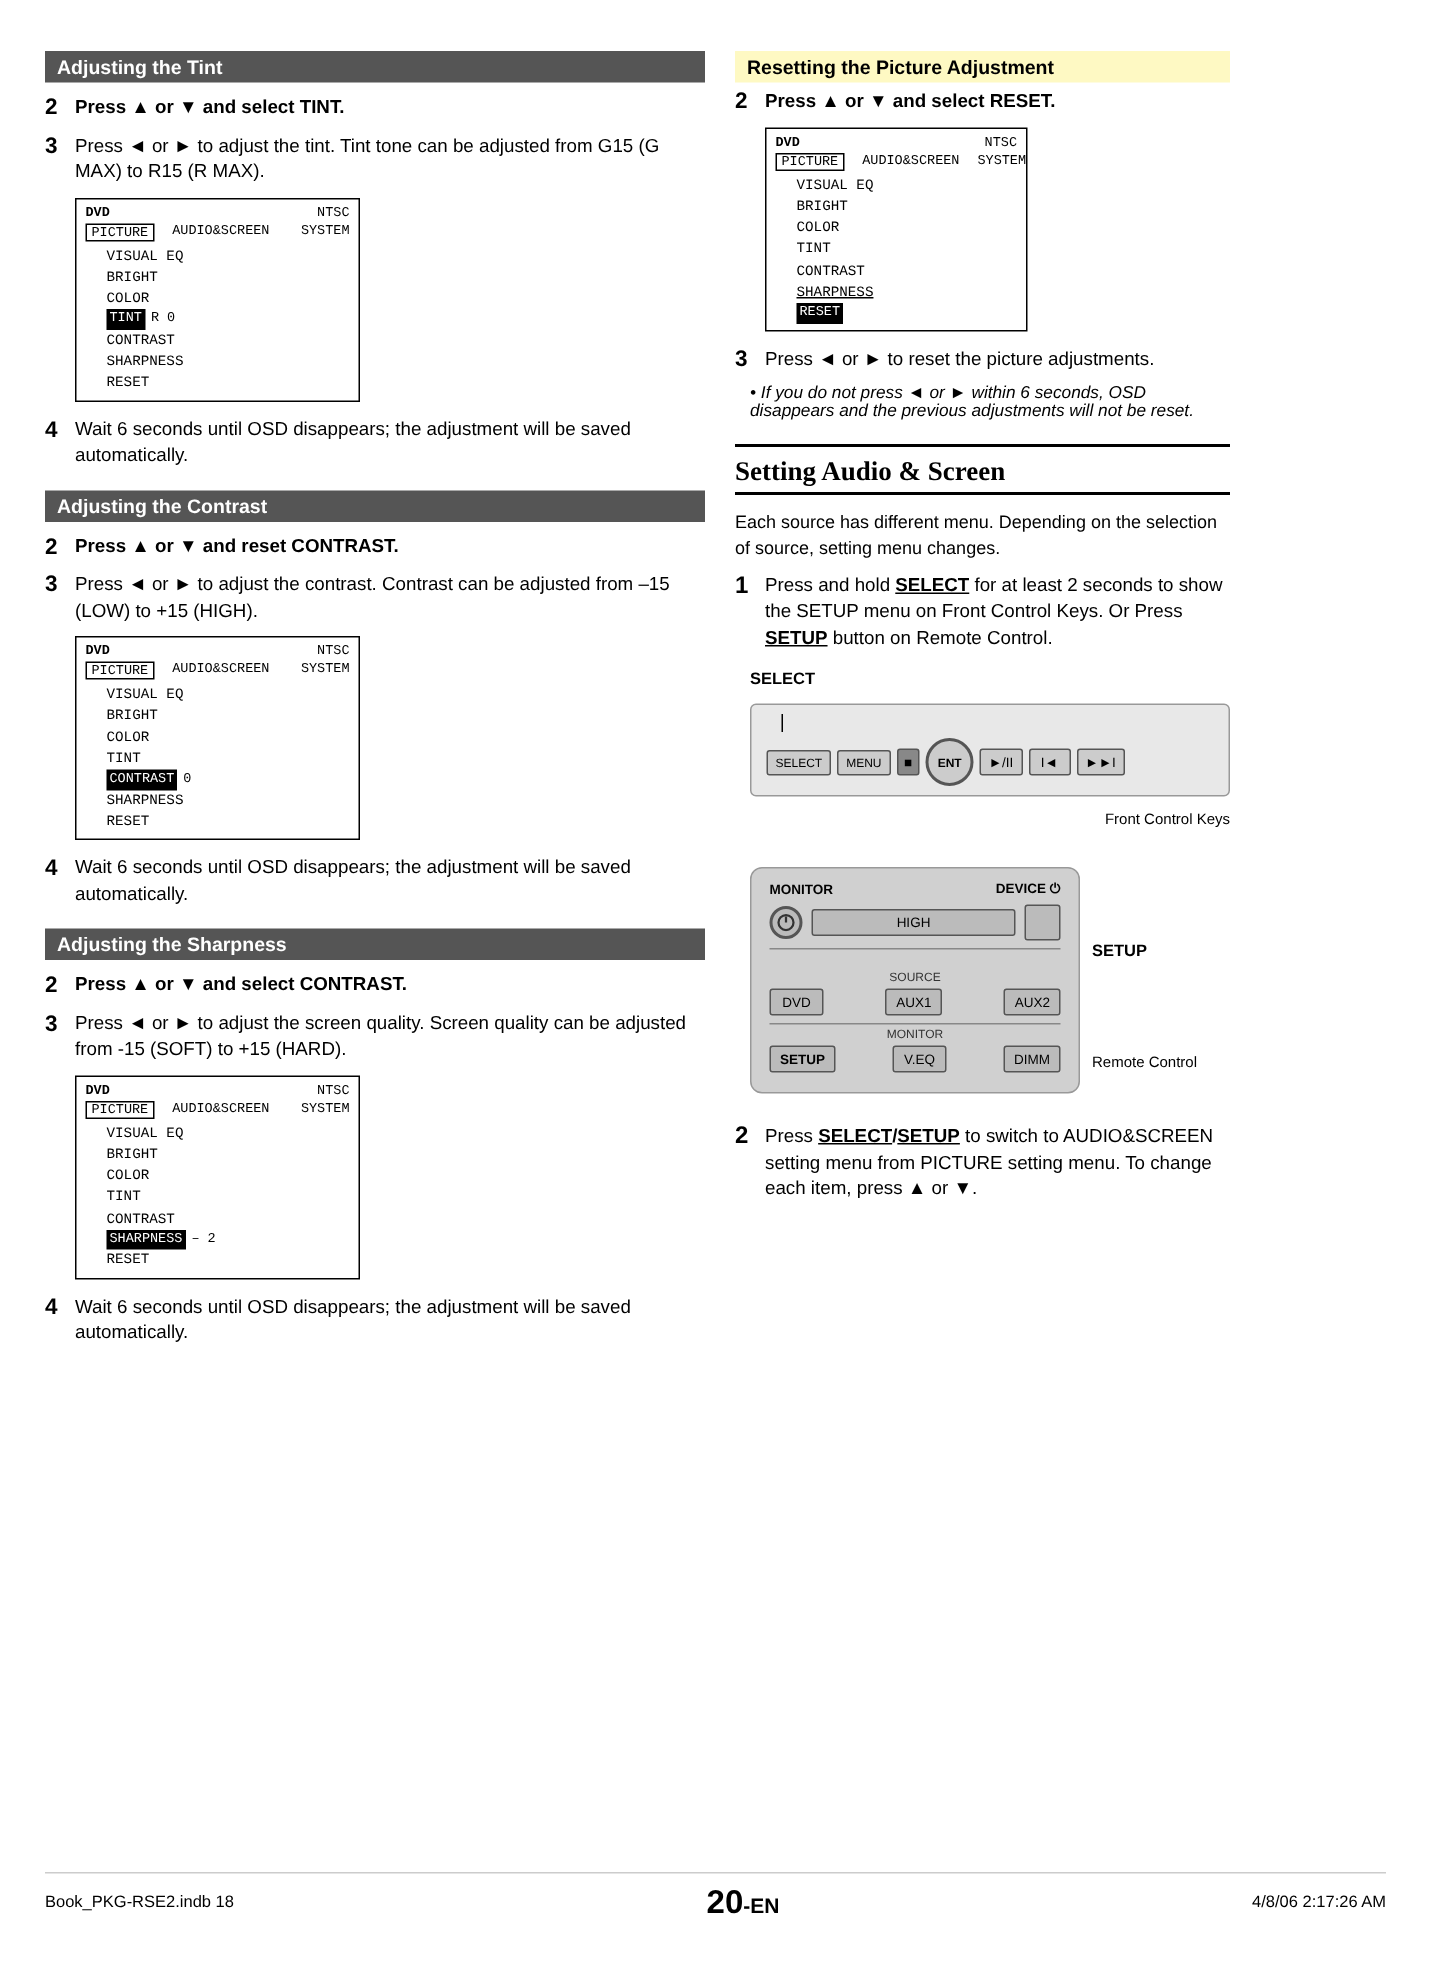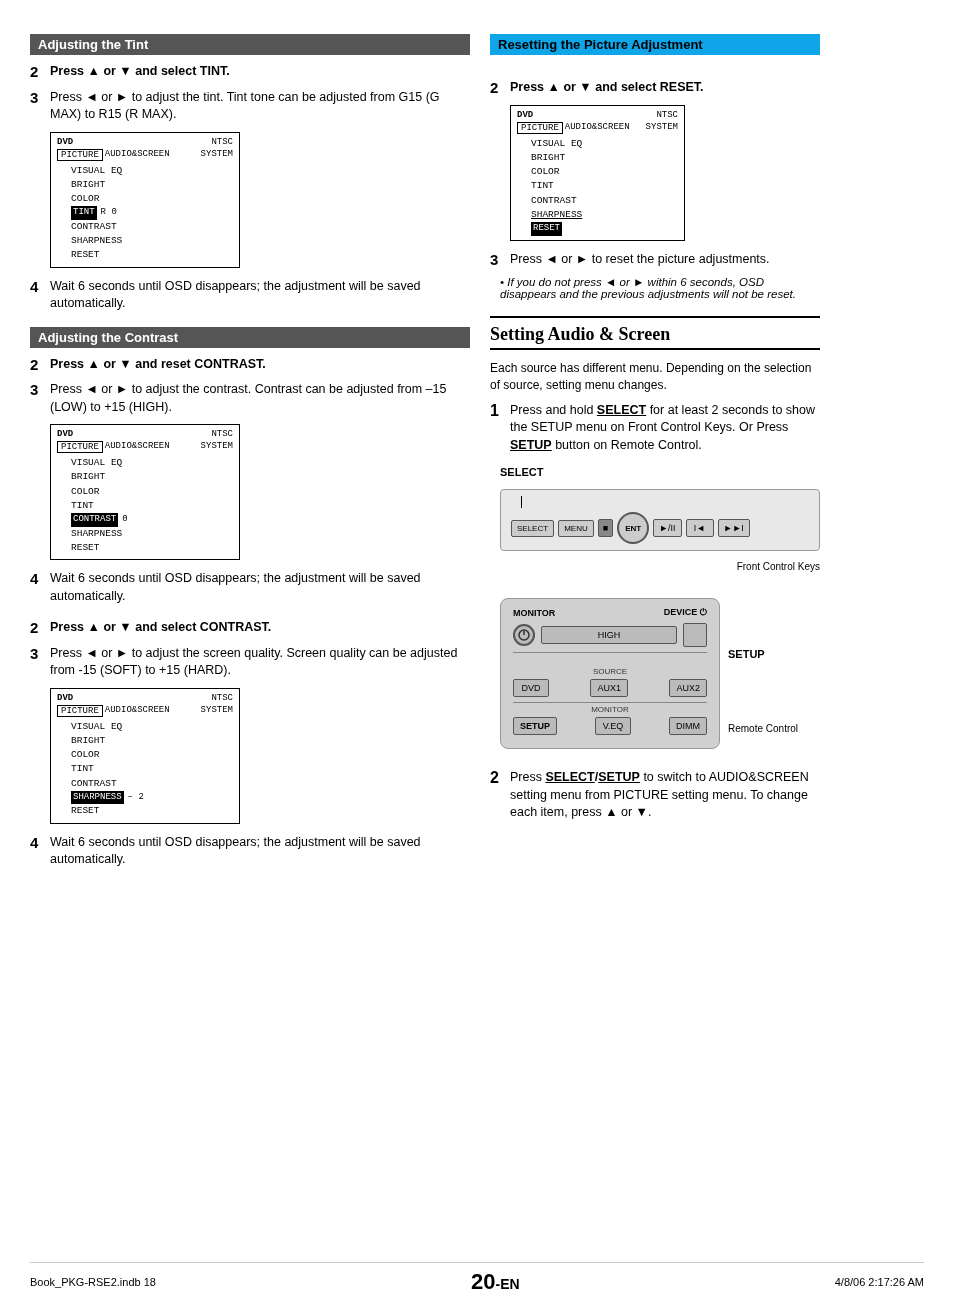--- a/index.html
+++ b/index.html
@@ -29,26 +29,26 @@
     }
     .section-header {
       background: #555;
       color: #fff;
       font-weight: bold;
       font-size: 13px;
       padding: 3px 8px;
       margin-bottom: 8px;
     }
     .section-header-light {
-      background: #0ea5e9;
+      background: #fef9c3;
       color: #000;
       font-weight: bold;
       font-size: 13px;
       padding: 3px 8px;
-      margin-bottom: 24px;
+      margin-bottom: 4px;
     }
     .step {
       margin-bottom: 8px;
       display: flex;
       align-items: flex-start;
       gap: 6px;
     }
     .step-num {
       font-weight: bold;
       font-size: 15px;
@@ -71,21 +71,21 @@
     .osd-header {
       display: flex;
       justify-content: space-between;
       font-size: 10px;
       margin-bottom: 2px;
     }
     .osd-header .dvd-label { font-weight: bold; font-size: 9px; }
     .osd-header .ntsc-label { font-size: 9px; }
     .osd-tabs {
       display: flex;
-      gap: 2px;
+      gap: 12px;
       margin-bottom: 3px;
       font-size: 9px;
     }
     .osd-tab {
       border: 1px solid #000;
       padding: 0 3px;
       font-size: 9px;
     }
     .osd-tab.active {
       border: 1px solid #000;
@@ -220,21 +220,21 @@
     }
     .bullet-list {
       padding-left: 20px;
       font-size: 12px;
       margin: 6px 0 10px 0;
       line-height: 1.5;
     }
     .bullet-list li { list-style: disc; margin-bottom: 3px; }
     .page-footer {
       position: absolute;
-      bottom: 18px;
+      bottom: 32px;
       left: 30px;
       right: 30px;
       display: flex;
       justify-content: space-between;
       align-items: center;
       font-size: 11px;
       border-top: 1px solid #ccc;
       padding-top: 6px;
       margin-top: 16px;
     }
@@ -352,20 +352,23 @@
         </div>
       </div>
 
       <div class="wait-step">
         <span class="step-num">4</span>
         <span class="step-text">Wait 6 seconds until OSD disappears; the adjustment will be saved automatically.</span>
       </div>
     </div>
 
     <div class="section-divider">
+      <div class="section-header">
+        <span>Adjusting the Sharpness</span>
+      </div>
 
       <div class="step">
         <span class="step-num">2</span>
         <span class="step-text">
           <b>Press ▲ or ▼ and select CONTRAST.</b>
         </span>
       </div>
 
       <div class="step">
         <span class="step-num">3</span>

